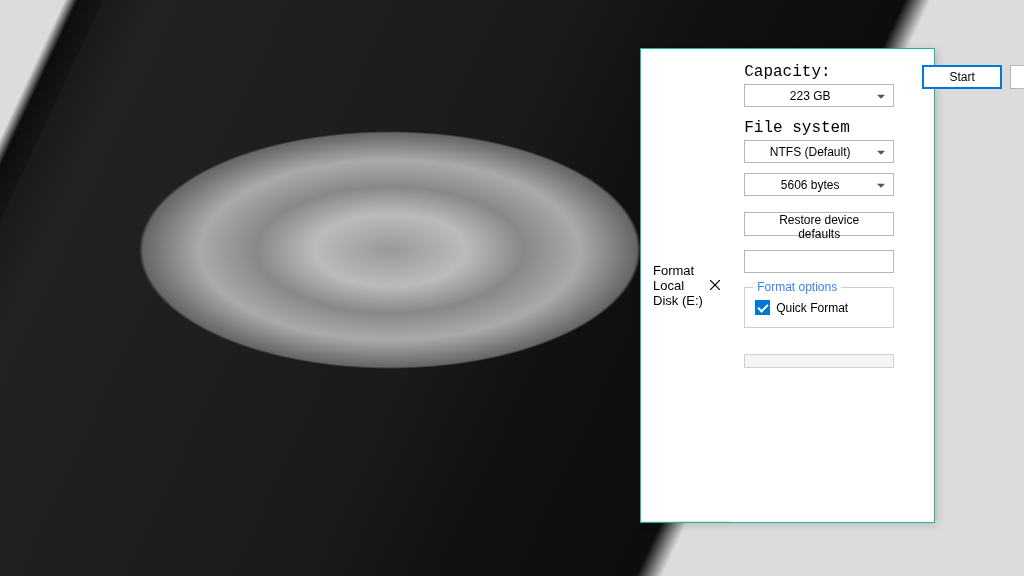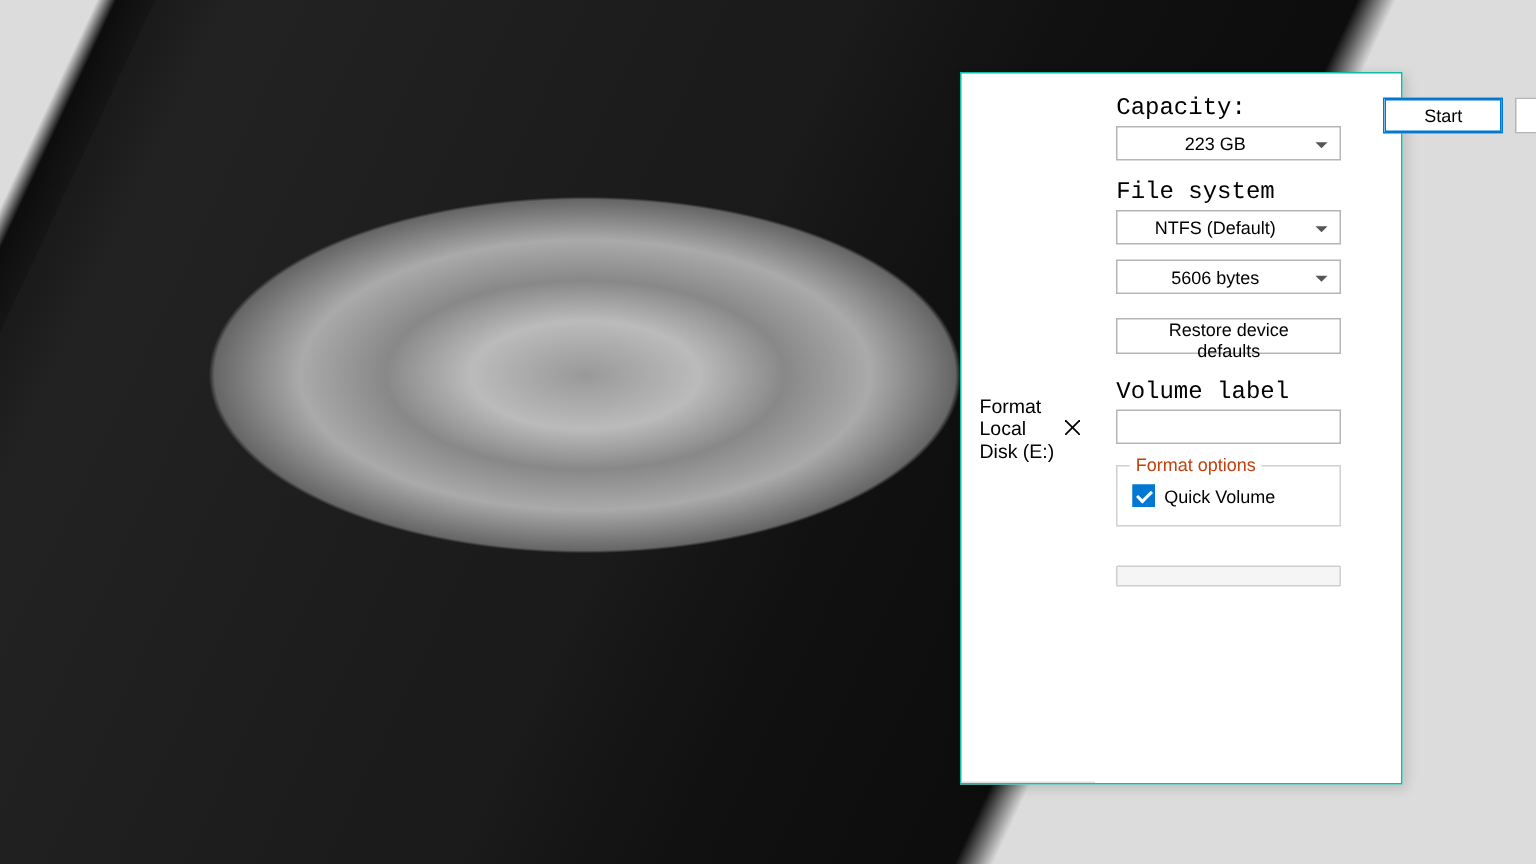--- a/index.html
+++ b/index.html
@@ -131,21 +131,21 @@
       margin-top: 4px;
       position: relative;
     }
     .fieldset-legend {
       position: absolute;
       top: -8px;
       left: 8px;
       background: #ffffff;
       padding: 0 4px;
       font-size: 12px;
-      color: #c2410c;
+      color: #3b82f6;
     }
     .checkbox-row {
       display: flex;
       align-items: center;
       gap: 6px;
       margin-top: 2px;
     }
     .checkbox {
       width: 15px;
       height: 15px;
@@ -225,30 +225,27 @@
     <div class="dropdown">
       <span>NTFS (Default)</span>
     </div>
 
     <div class="dropdown">
       <span>5606 bytes</span>
     </div>
 
     <button class="btn restore-btn">Restore device defaults</button>
 
-    <div class="label">
-      <span>Volume label</span>
-    </div>
     <input type="text" class="text-input" value="" style="">
 
     <div class="fieldset">
       <span class="fieldset-legend">Format options</span>
       <div class="checkbox-row">
         <div class="checkbox"></div>
-        <span class="checkbox-label">Quick Volume</span>
+        <span class="checkbox-label">Quick Format</span>
       </div>
     </div>
 
     <div class="progress-track"></div>
   </div>
 
   <div class="bottom-buttons">
     <button class="btn btn-primary">Start</button>
     <button class="btn">Close</button>
   </div>

